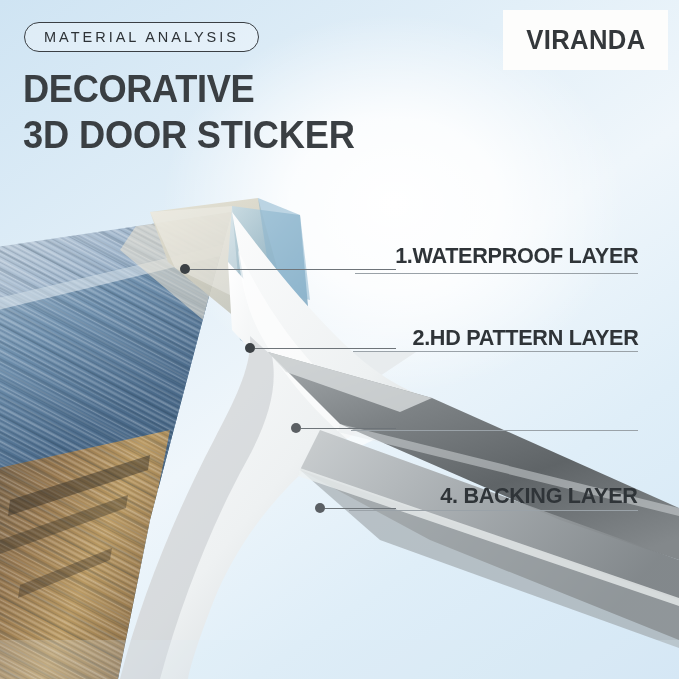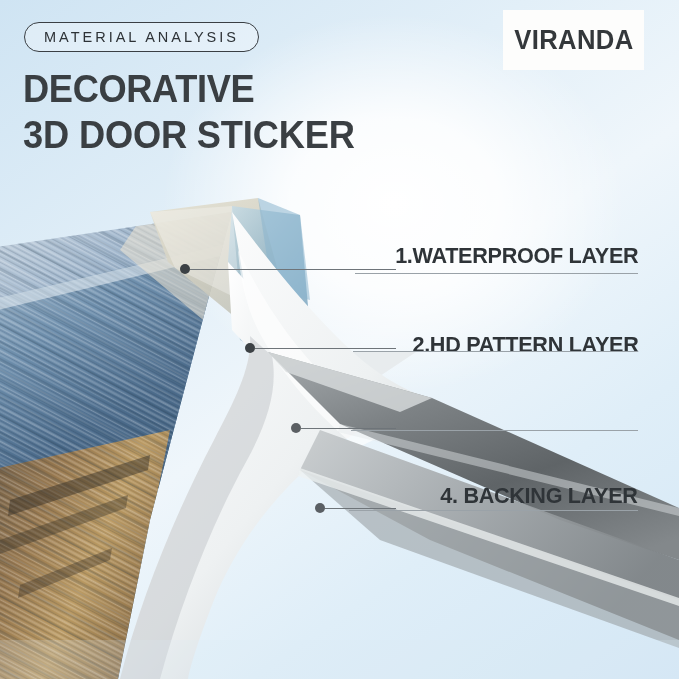--- a/index.html
+++ b/index.html
@@ -43,21 +43,21 @@
     line-height:46px;
     letter-spacing:-0.4px;
     transform:scaleX(0.93);
     transform-origin:left top;
     white-space:nowrap;
   }
   .title .l2{letter-spacing:-0.2px;}
 
   .logo-box{
     position:absolute;left:503px;top:10px;
-    width:141px;height:60px;
+    width:165px;height:60px;
     background:#fdfdfc;
     display:flex;align-items:center;justify-content:center;
   }
   .logo-box span{
     font-size:27px;font-weight:700;
     color:#34383b;letter-spacing:0.4px;
     transform:scaleX(0.95);
   }
 
   
@@ -73,21 +73,21 @@
   .lbl .txt{
     display:inline-block;
     font-size:22.5px;
     font-weight:700;
     color:#2f3438;
     letter-spacing:-0.3px;
     transform:scaleX(0.96);
     transform-origin:right center;
   }
   .lbl-1{top:243px;}
-  .lbl-2{top:332px;}
+  .lbl-2{top:325px;}
   .lbl-3{top:400px;}
   .lbl-4{top:483px;}
 
   .rule{
     position:absolute;
     height:1px;
     background:#9aa2a8;
     right:41px;
   }
   .r1{top:273px;width:283px;}

